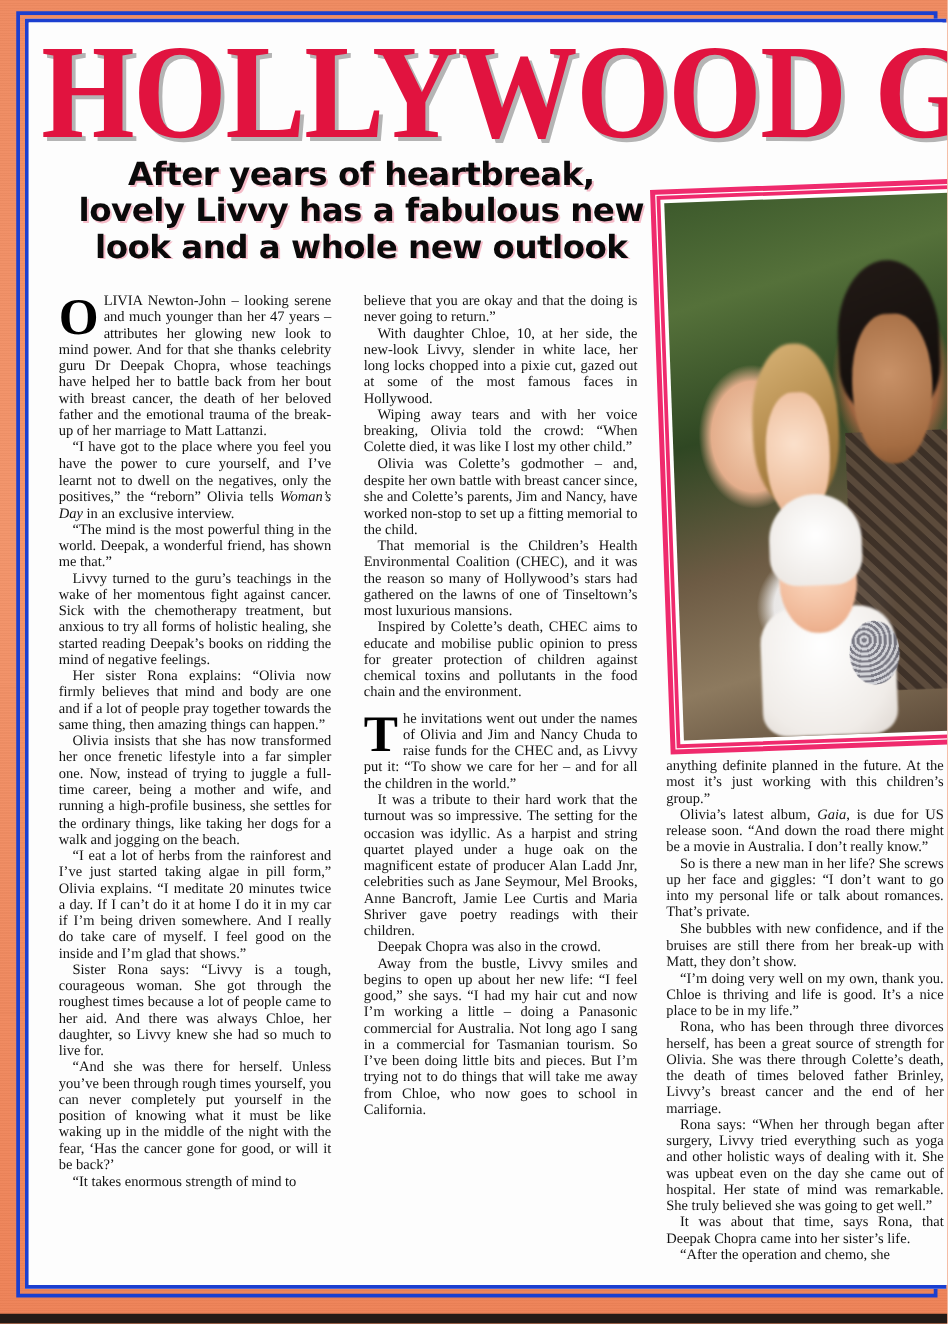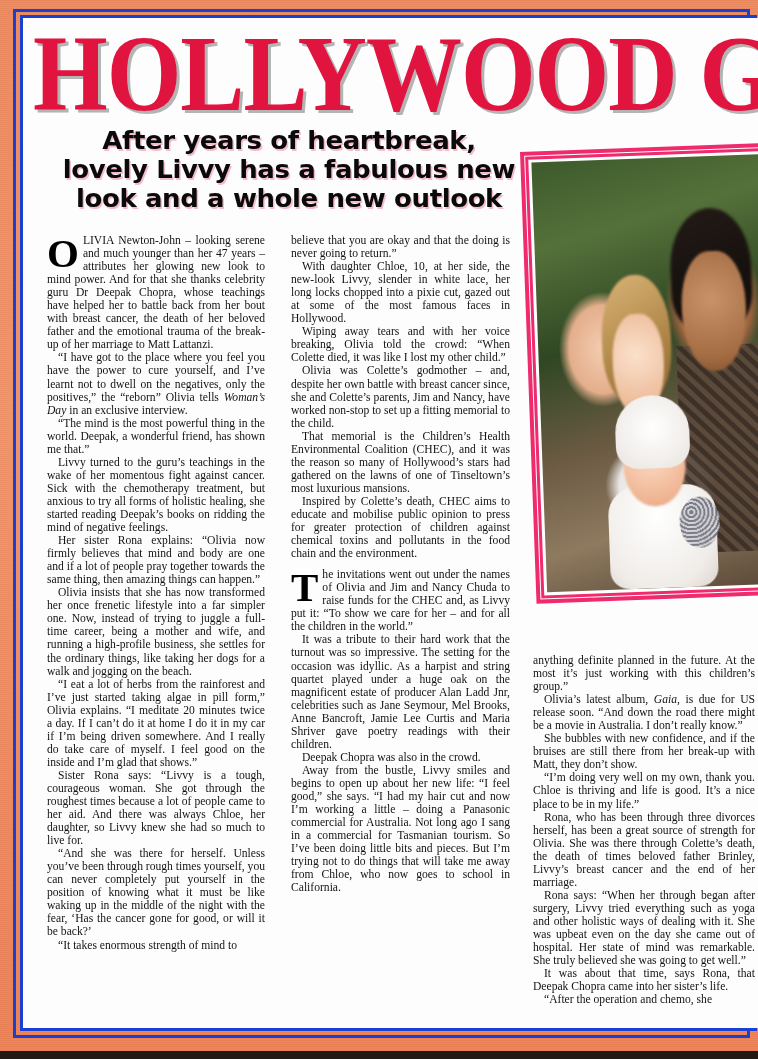--- a/index.html
+++ b/index.html
@@ -91,21 +91,21 @@
           background:repeating-radial-gradient(circle at 30% 30%,#6e6e7a 0 2px,#cfd0d6 2px 4px);opacity:.9;filter:blur(.3px);}
 
   
   .col{position:absolute;
       font-family:"Liberation Serif", serif;
       font-size:11.6px;line-height:13.05px;
       color:#121212;text-align:justify;
       -webkit-hyphens:none;hyphens:none;}
   #col1{left:24px;top:216px;width:218px;}
   #col2{left:268px;top:216px;width:219px;}
-  #col3{left:510px;top:588px;width:222px;margin-top:48px;}
+  #col3{left:510px;top:588px;width:222px;}
   .col p{margin:0;text-indent:11px;}
   .col p.noind{text-indent:0;}
   .col p.lead{text-indent:0;}
   .dcap{
     float:left;
     font-family:"Liberation Serif", serif;
     font-weight:700;
     font-size:41px;
     line-height:33px;
     padding:2px 4px 0 0;
@@ -176,20 +176,21 @@
       <div class="gap"></div>
       <p class="lead"><span class="dcap">T</span><span>he invitations went out under the names of Olivia and Jim and Nancy Chuda to raise funds for the CHEC and, as Livvy put it: “To show we care for her – and for all the children in the world.”</span></p>
       <p><span>It was a tribute to their hard work that the turnout was so impressive. The setting for the occasion was idyllic. As a harpist and string quartet played under a huge oak on the magnificent estate of producer Alan Ladd Jnr, celebrities such as Jane Seymour, Mel Brooks, Anne Bancroft, Jamie Lee Curtis and Maria Shriver gave poetry readings with their children.</span></p>
       <p><span>Deepak Chopra was also in the crowd.</span></p>
       <p><span>Away from the bustle, Livvy smiles and begins to open up about her new life: “I feel good,” she says. “I had my hair cut and now I’m working a little – doing a Panasonic commercial for Australia. Not long ago I sang in a commercial for Tasmanian tourism. So I’ve been doing little bits and pieces. But I’m trying not to do things that will take me away from Chloe, who now goes to school in California.</span></p>
     </div>
 
     <div class="col" id="col3">
       <p class="noind"><span>anything definite planned in the future. At the most it’s just working with this children’s group.”</span></p>
       <p><span>Olivia’s latest album, <span class="ital">Gaia</span>, is due for US release soon. “And down the road there might be a movie in Australia. I don’t really know.”</span></p>
+      <p><span>So is there a new man in her life? She screws up her face and giggles: “I don’t want to go into my personal life or talk about romances. That’s private.</span></p>
       <p><span>She bubbles with new confidence, and if the bruises are still there from her break-up with Matt, they don’t show.</span></p>
       <p><span>“I’m doing very well on my own, thank you. Chloe is thriving and life is good. It’s a nice place to be in my life.”</span></p>
       <p><span>Rona, who has been through three divorces herself, has been a great source of strength for Olivia. She was there through Colette’s death, the death of times beloved father Brinley, Livvy’s breast cancer and the end of her marriage.</span></p>
       <p><span>Rona says: “When her through began after surgery, Livvy tried everything such as yoga and other holistic ways of dealing with it. She was upbeat even on the day she came out of hospital. Her state of mind was remarkable. She truly believed she was going to get well.”</span></p>
       <p><span>It was about that time, says Rona, that Deepak Chopra came into her sister’s life.</span></p>
       <p><span>“After the operation and chemo, she</span></p>
     </div>
 
   </div>
 

